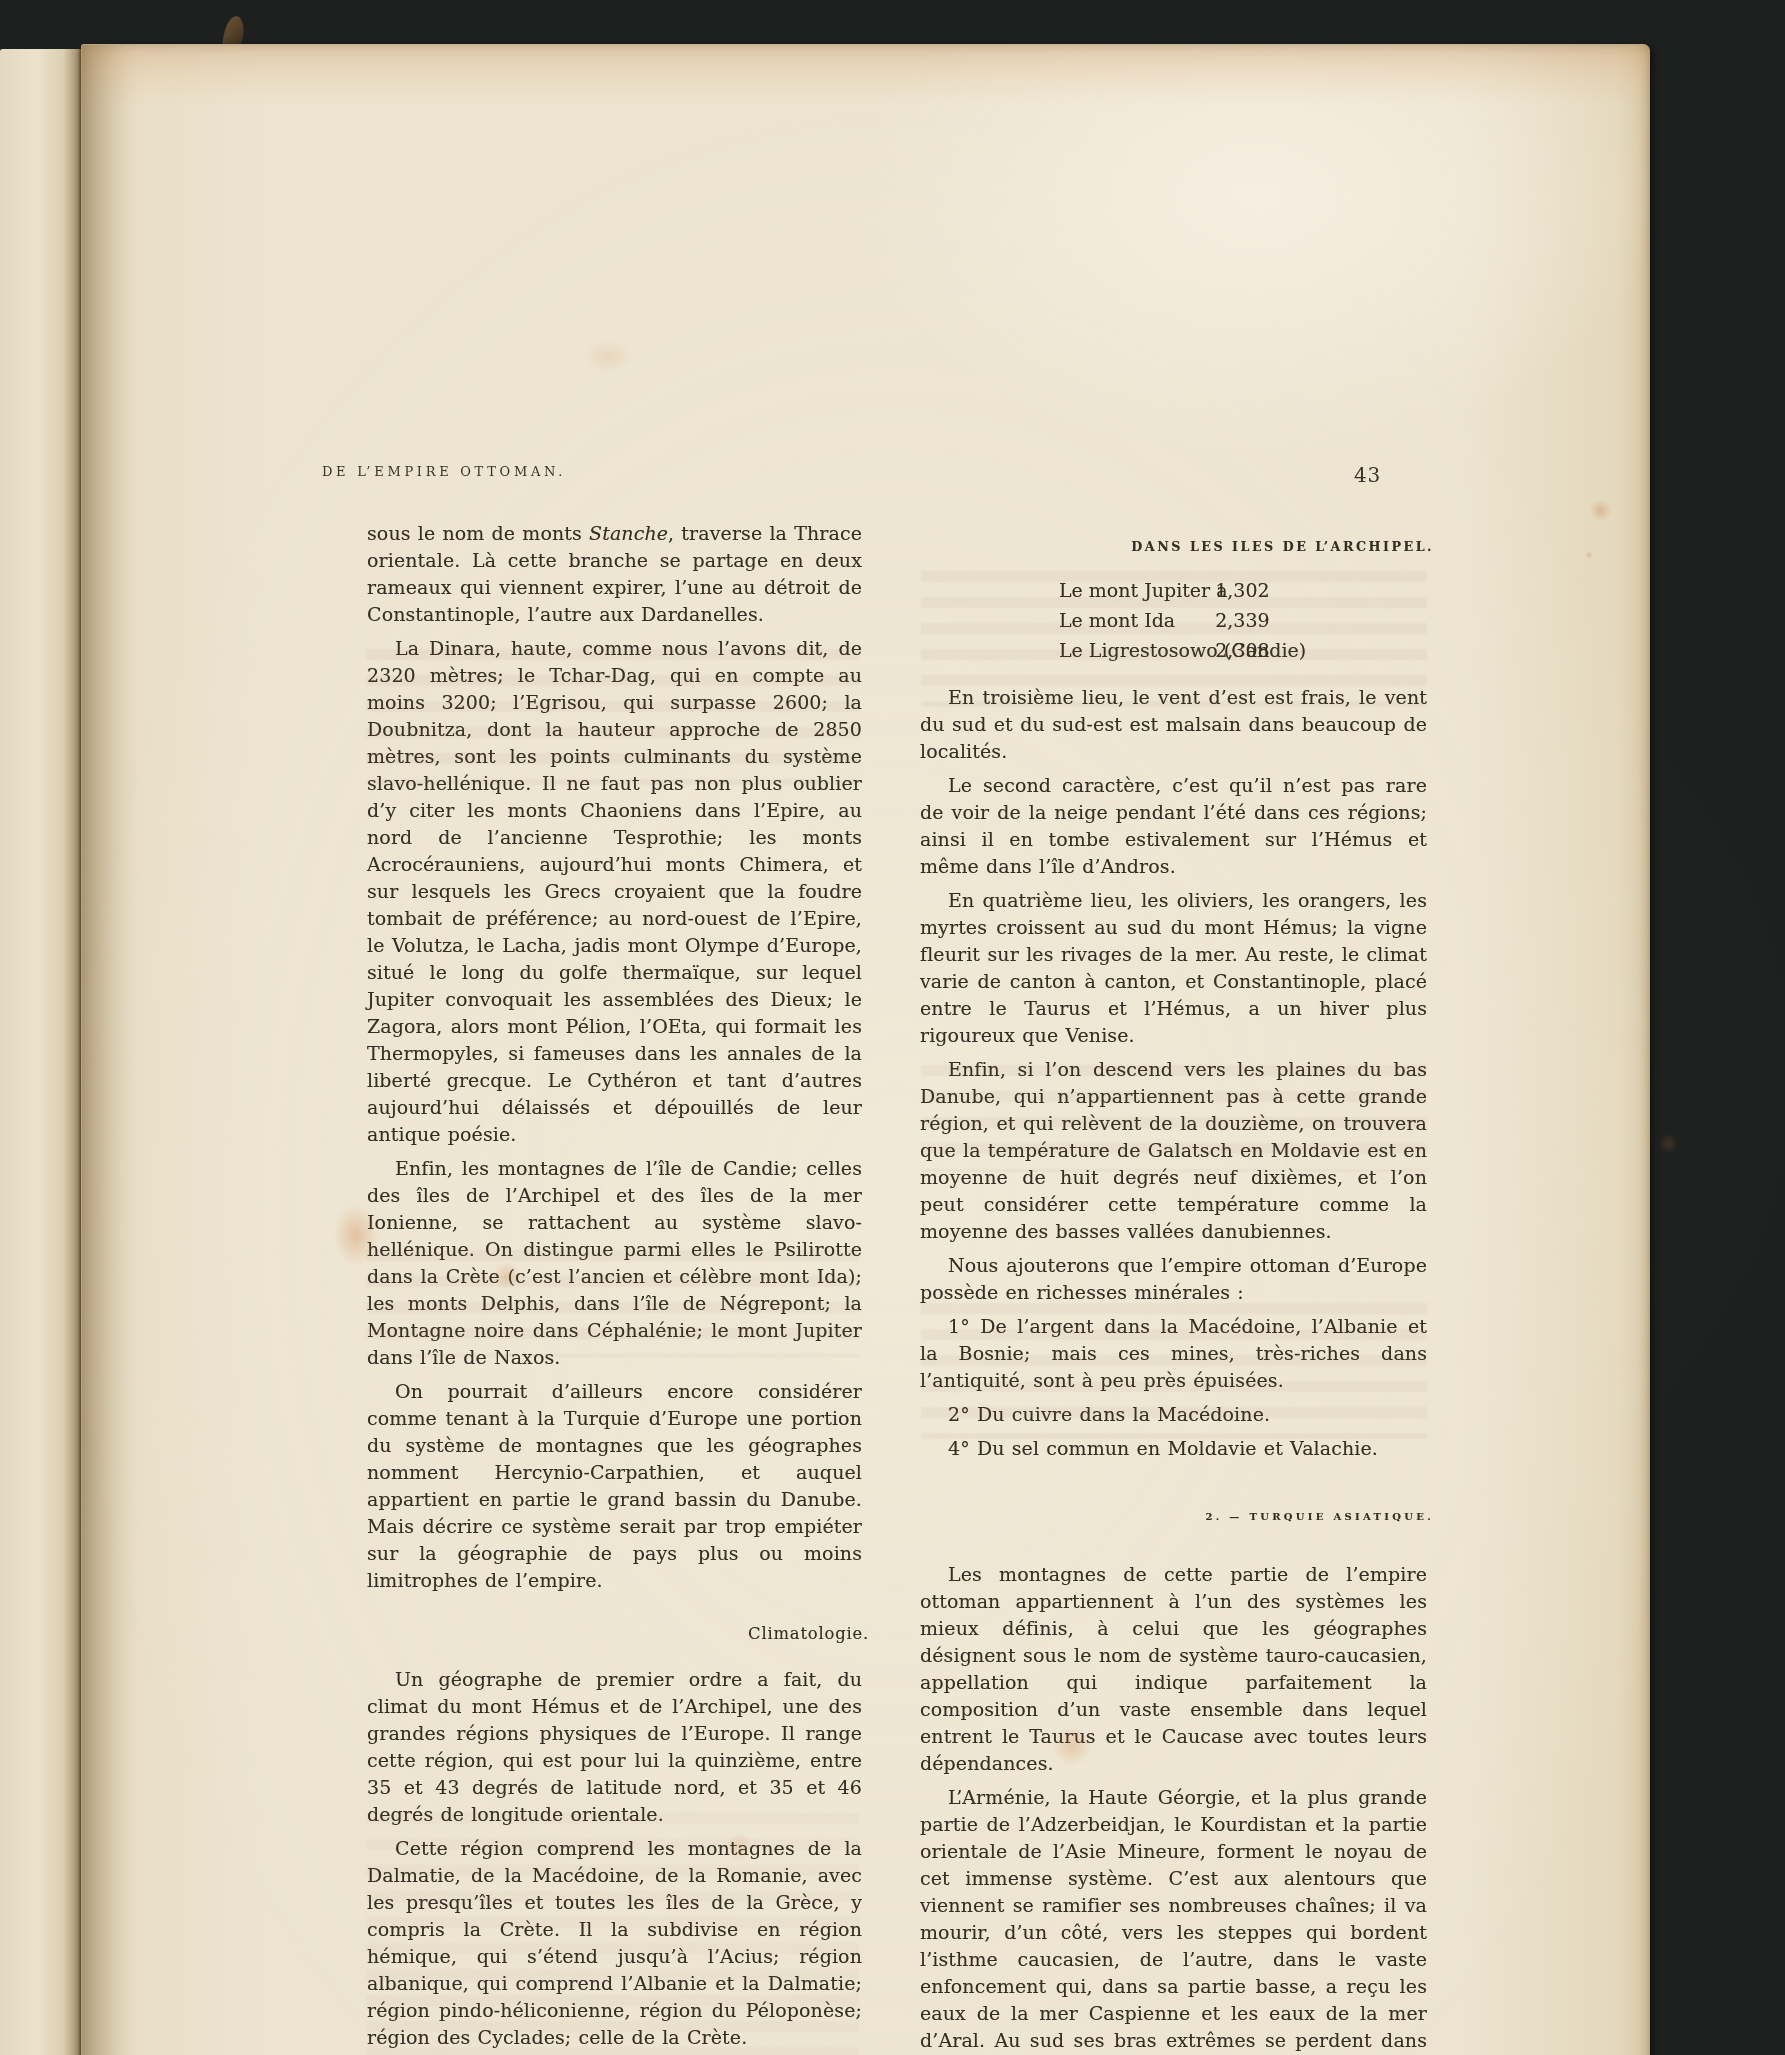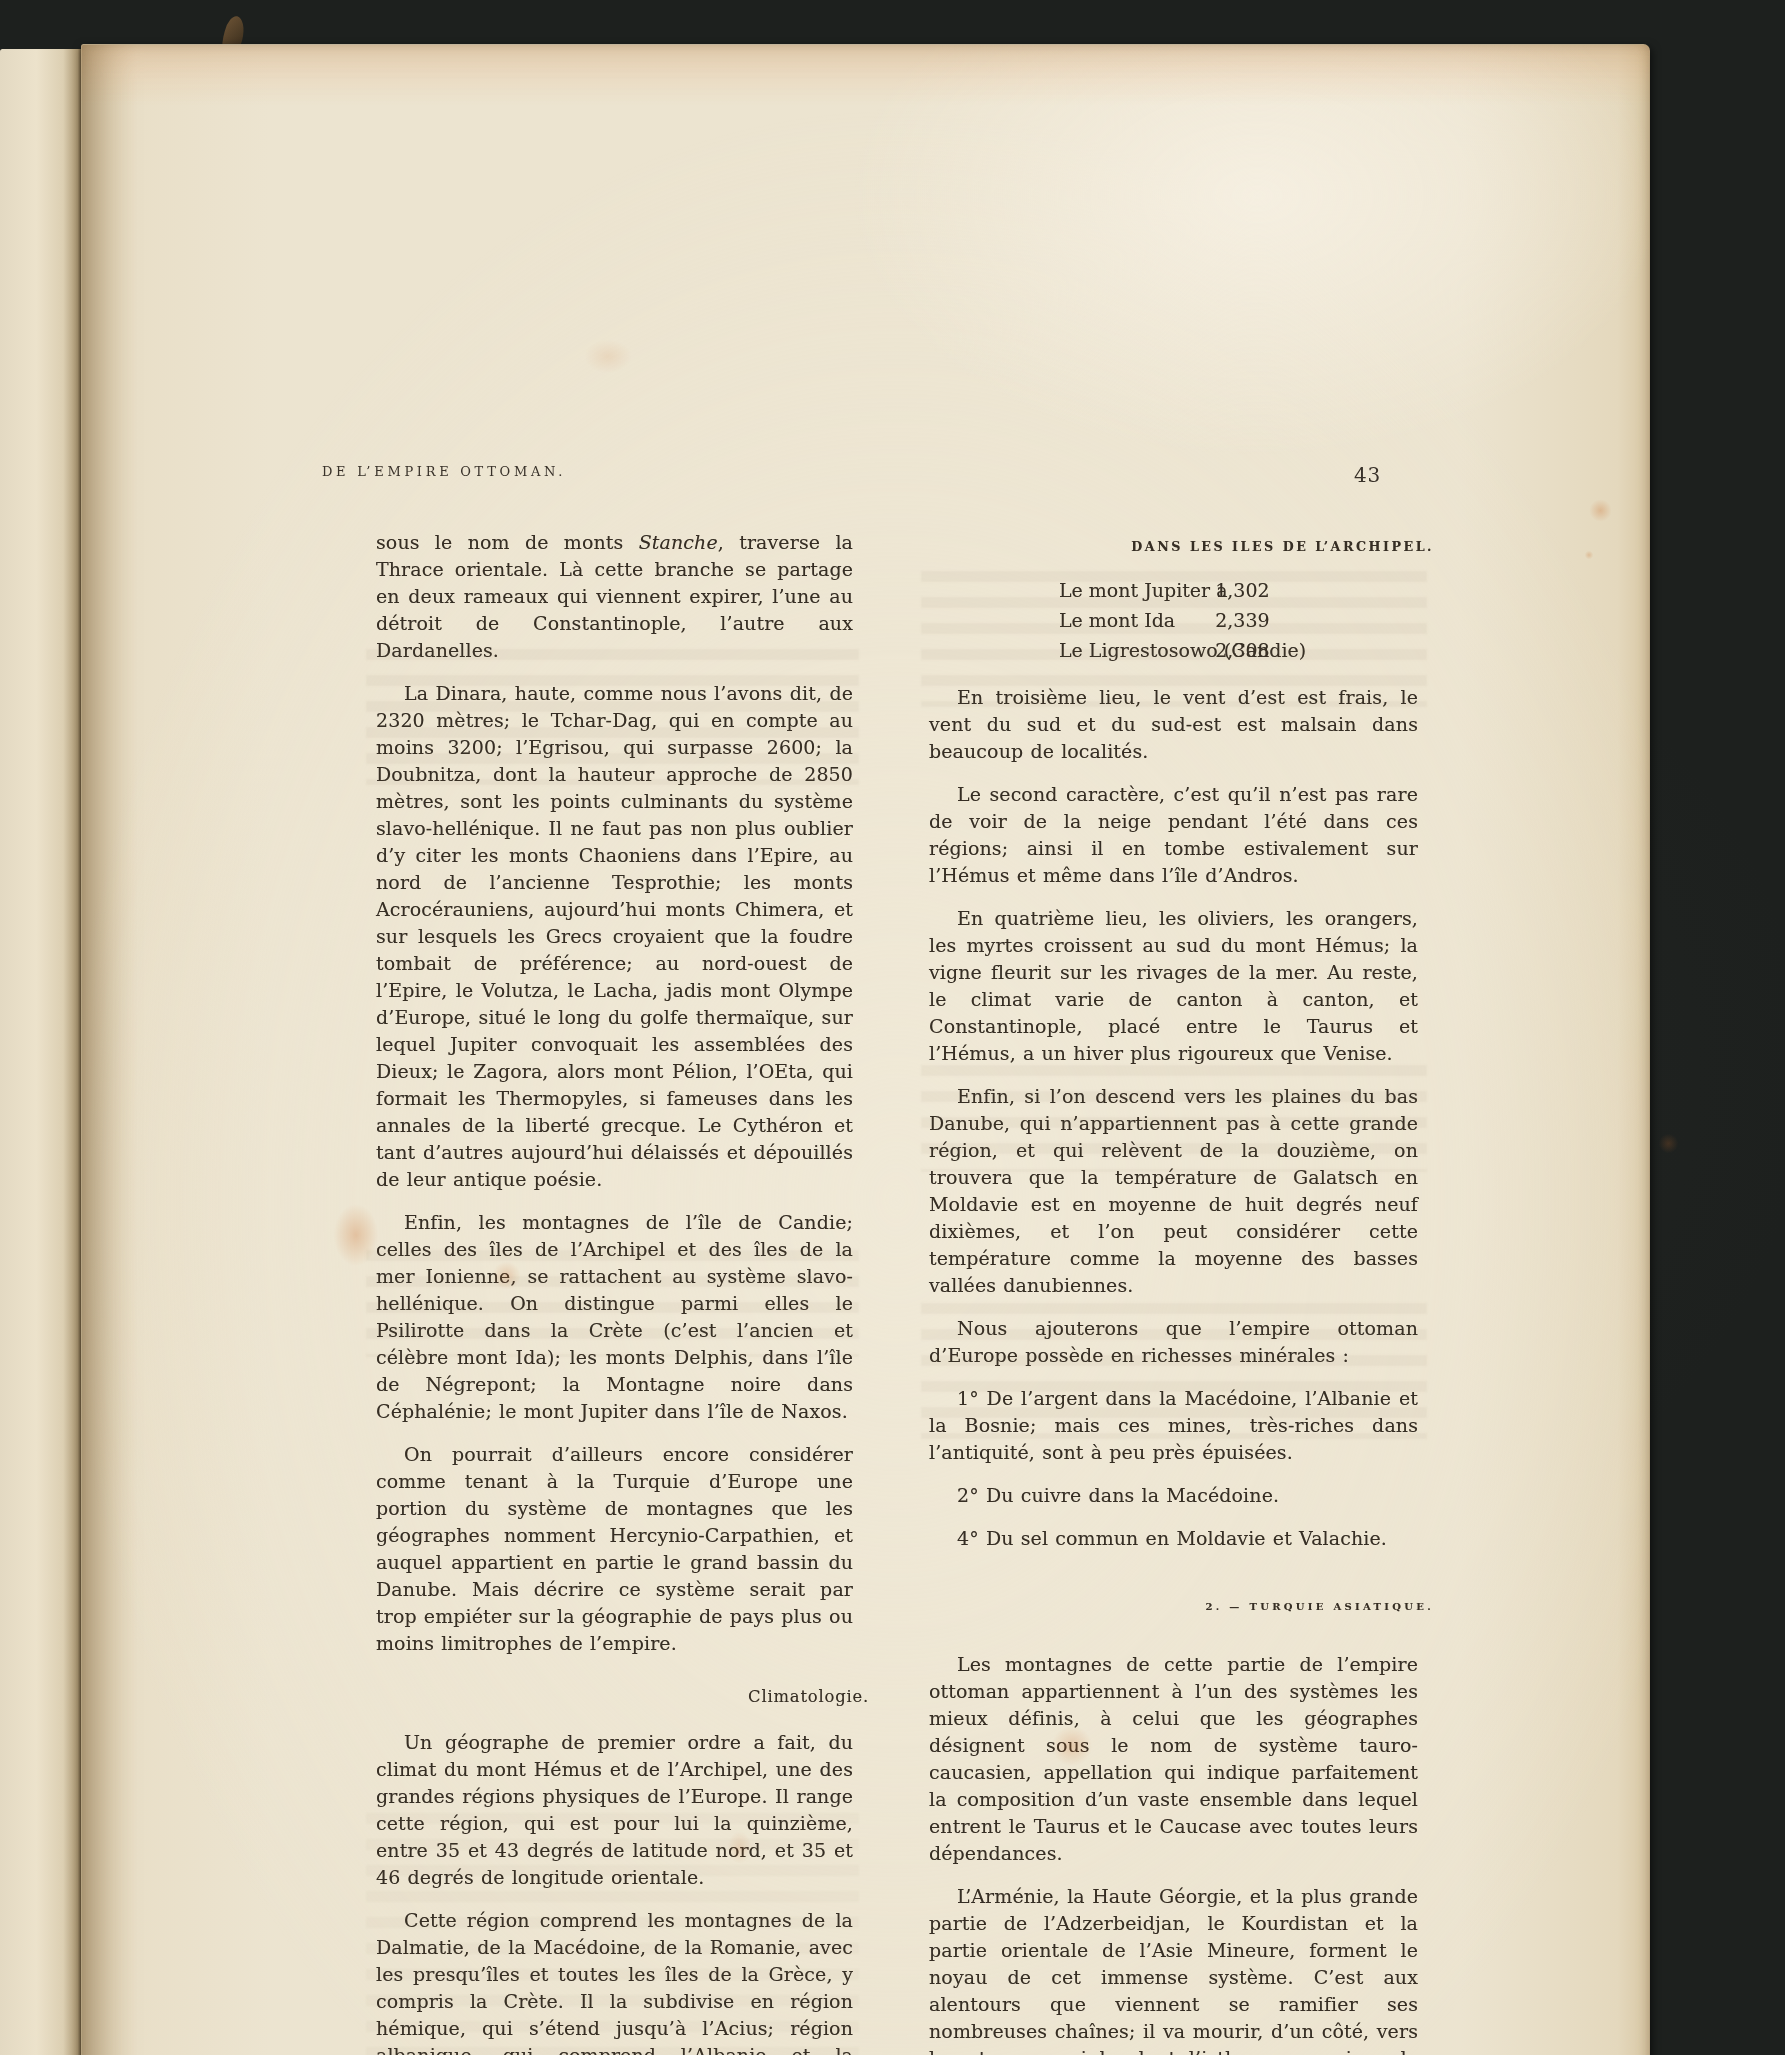--- a/index.html
+++ b/index.html
@@ -43,21 +43,21 @@
     display:block;text-align:left;font-size:13px;letter-spacing:3.7px;
     transform:translateX(-38px);white-space:nowrap;
   }
   .page-number{position:absolute;right:52px;top:-0.8px;font-size:20px;letter-spacing:0.8px;}
 
   .col{position:absolute;top:468px;color:#362e24;}
   .col-left{left:278px;width:509px;}
   .col-right{left:831px;width:521px;}
 
   .para{
-    margin:16px;text-indent:28px;text-align:justify;
+    margin:7px;text-indent:28px;text-align:justify;
     font-size:19px;line-height:27px;letter-spacing:0.1px;word-spacing:1px;
     text-shadow:0 0 0.4px rgba(54,46,36,.35);
   }
   .para.noindent{text-indent:0;}
 
   .head{text-align:right;color:#362e24;text-shadow:0 0 0.4px rgba(54,46,36,.35);}
   .head.section{font-size:16.4px;letter-spacing:0.8px;margin:30px 0 23px;}
   .head.subhead{font-size:12.7px;font-weight:700;letter-spacing:2.5px;margin:26px 0 20.6px;}
   .head.chapter{font-size:10px;font-weight:700;letter-spacing:3.3px;margin:49px 0 39px;}
 

